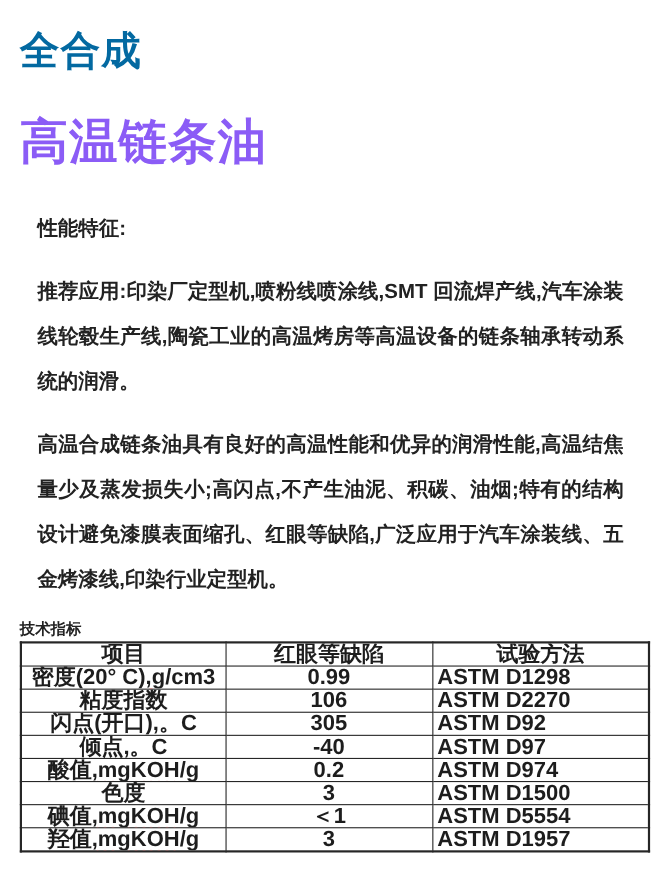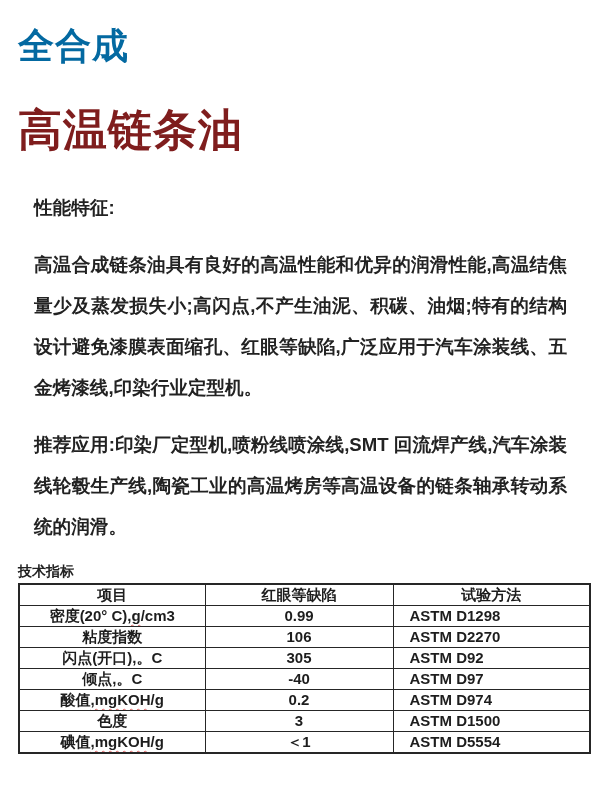--- a/index.html
+++ b/index.html
@@ -20,21 +20,21 @@
     line-height: 52px;
     font-weight: 900;
     color: #0369a1;
     letter-spacing: 1px;
   }
   .title-red {
     margin: 30px 0 0;
     font-size: 44px;
     line-height: 55px;
     font-weight: 900;
-    color: #7f1d1d;
+    color: #8b5cf6;
     letter-spacing: 1px;
   }
 
   .copy {
     margin-top: 30px;
     font-size: 18.6px;
     line-height: 41px;
     font-weight: 600;
     text-align: justify;
     color: #222222;
@@ -49,24 +49,24 @@
   }
 
   table.spec {
     border-collapse: collapse;
     table-layout: fixed;
     width: 571px;
     border: 2px solid #262626;
   }
   table.spec td {
     border: 1.5px solid #262626;
-    font-size: 15px;
+    font-size: 20px;
     height: 20px;
     line-height: 20px;
-    padding: 0 16px;
+    padding: 0 4px;
     overflow: hidden;
     white-space: nowrap;
   }
   td.c1 { text-align: center;  font-weight: 700; }
   td.c2 { text-align: center; font-weight: 600; }
   td.c3 { font-weight: 700; }
   tr.head td { text-align: center; font-weight: 700; }
 
   .ln { height: 21.4px; line-height: 21.4px; }
 
@@ -81,22 +81,22 @@
 </head>
 <body>
 
 <div class="page">
 
   <h1 class="title-black">全合成</h1>
   <h2 class="title-red">高温链条油</h2>
 
   <div class="copy">
     <p>性能特征:</p>
+    <p>推荐应用:印染厂定型机,喷粉线喷涂线,SMT 回流焊产线,汽车涂装线轮毂生产线,陶瓷工业的高温烤房等高温设备的链条轴承转动系统的润滑。</p>
     <p>高温合成链条油具有良好的高温性能和优异的润滑性能,高温结焦量少及蒸发损失小;高闪点,不产生油泥、积碳、油烟;特有的结构设计避免漆膜表面缩孔、红眼等缺陷,广泛应用于汽车涂装线、五金烤漆线,印染行业定型机。</p>
-    <p>推荐应用:印染厂定型机,喷粉线喷涂线,SMT 回流焊产线,汽车涂装线轮毂生产线,陶瓷工业的高温烤房等高温设备的链条轴承转动系统的润滑。</p>
   </div>
 
   <div class="table-caption">技术指标</div>
 
   <table class="spec">
     <colgroup>
         <col style="width:186px">
         <col style="width:188px">
         <col style="width:197px">
       </colgroup>
@@ -144,16 +144,21 @@
       <td class="c2">3</td>
       <td class="c3">ASTM D1500</td>
     </tr>
 
     <tr>
       <td class="c1"><span>碘值</span><span class="squig">,mgKOH</span><span>/g</span></td>
       <td class="c2">＜1</td>
       <td class="c3">ASTM D5554</td>
     </tr>
 
+    <tr>
+      <td class="c1"><span>羟值</span><span class="squig">,mgKOH</span><span>/g</span></td>
+      <td class="c2">3</td>
+      <td class="c3">ASTM D1957</td>
+    </tr>
 
   </tbody>
     </table>
 </div>
 
 </body></html>

